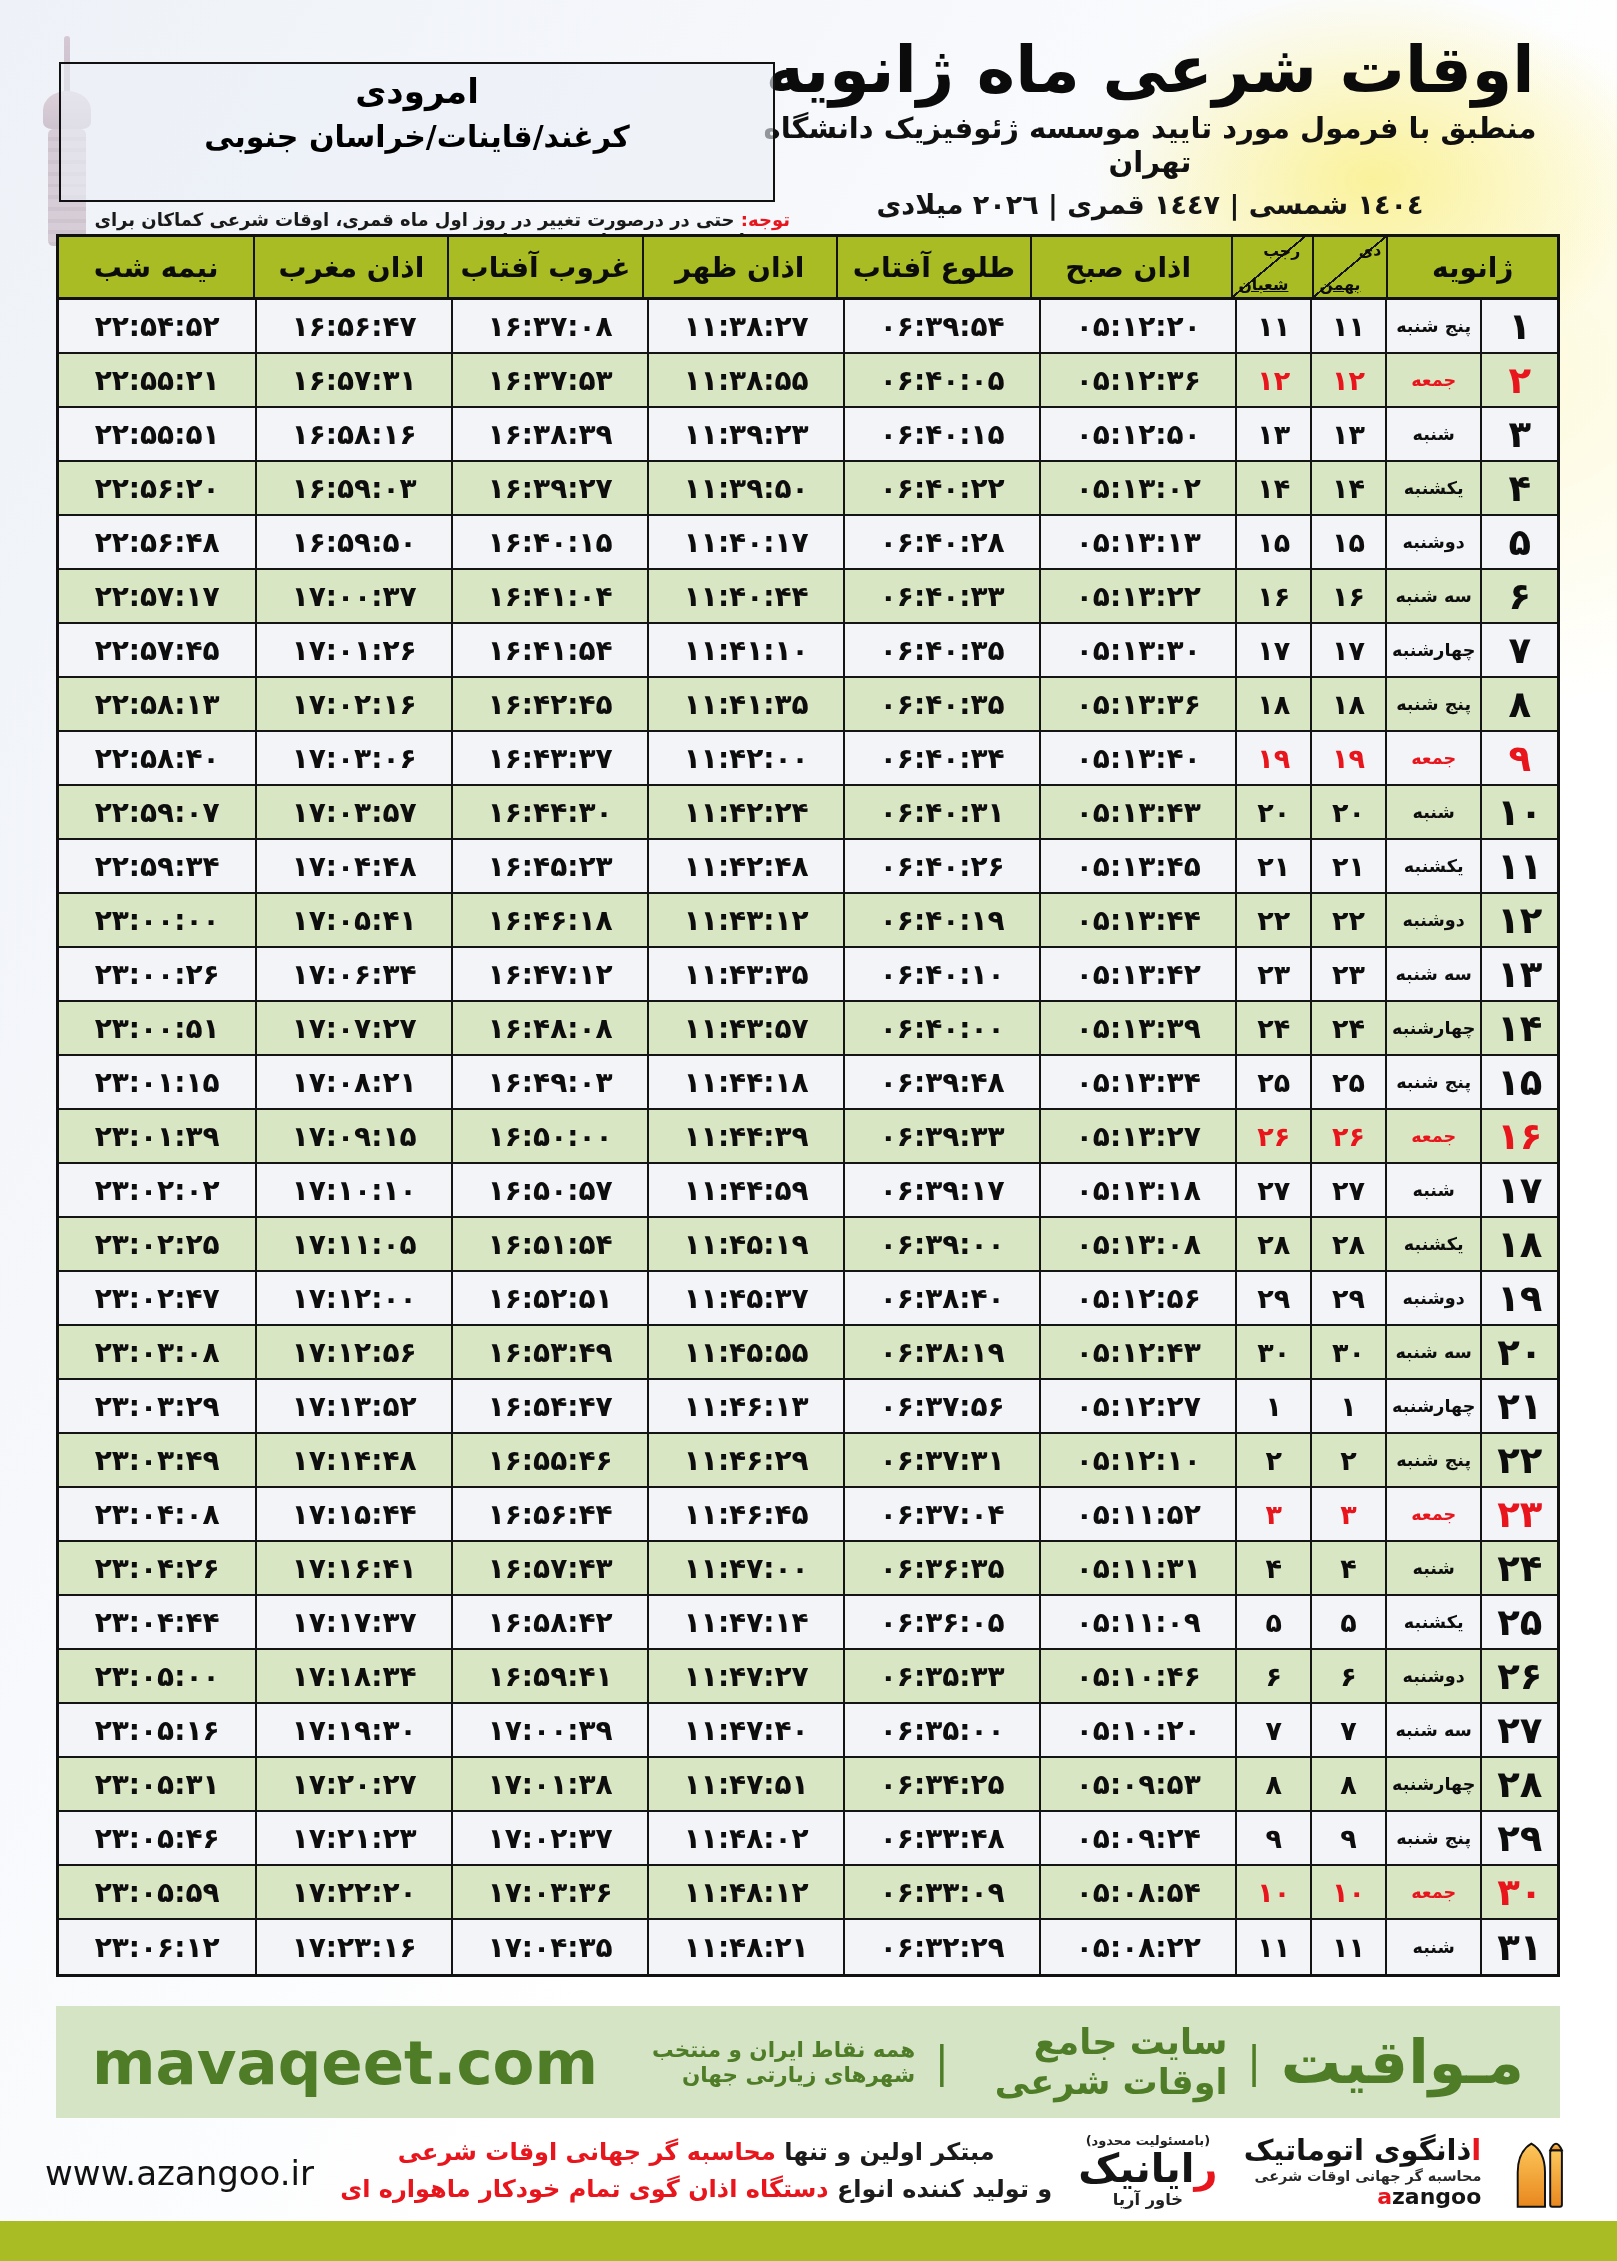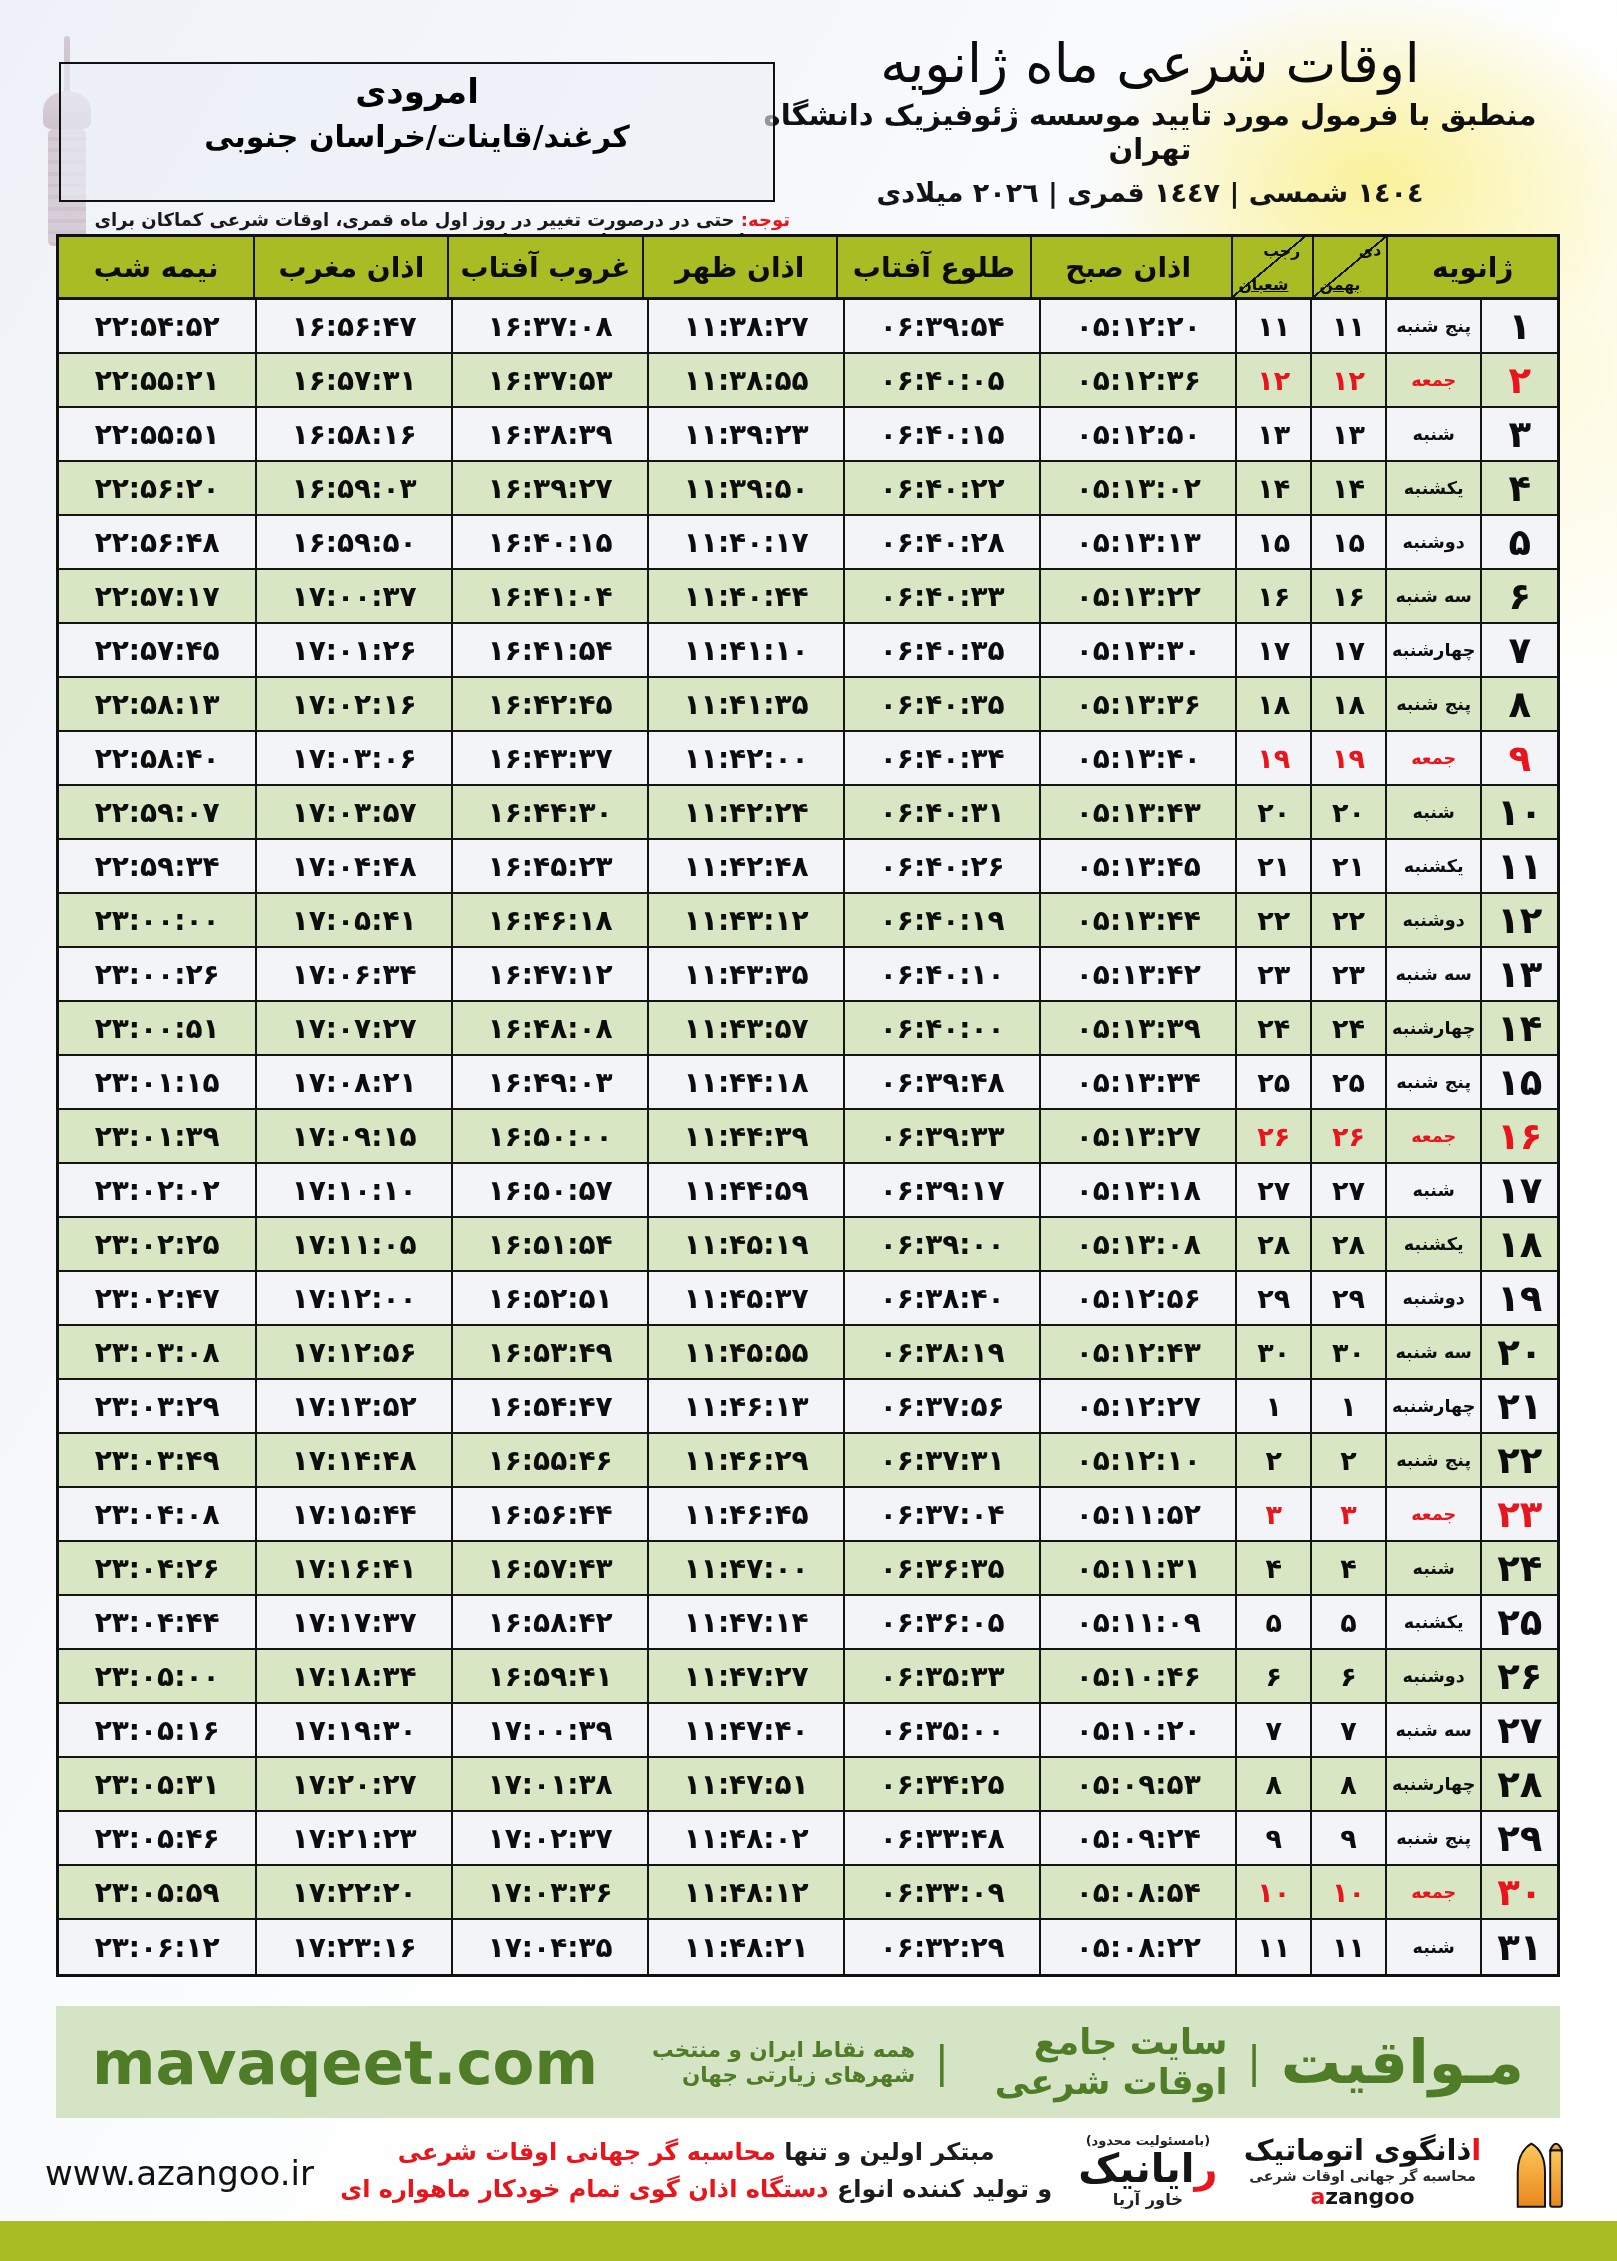--- a/index.html
+++ b/index.html
@@ -17,21 +17,21 @@
       radial-gradient(ellipse 404px 274px at 72% 22%, rgba(250,240,140,.85), rgba(250,240,140,0) 70%),
       radial-gradient(ellipse 587px 457px at 85% 45%, rgba(252,246,190,.55), rgba(252,246,190,0) 75%);
     pointer-events:none;
   }
   .minaret { position:absolute; top:36px; left:29px; width:78px; height:215px; opacity:.4; pointer-events:none; }
   .minaret .spire { width:6.5px; height:59px; margin:0 auto; background:linear-gradient(#b08ca0,#8f7488); border-radius:3.3px; }
   .minaret .dome  { width:48px; height:38px; margin:-3.9px auto 0; background:linear-gradient(#c3a0b0,#9a7f92); border-radius:50% 50% 18% 18%; }
   .minaret .shaft { width:38px; height:117px; margin:0 auto; background:repeating-linear-gradient(#b296a6 0 7.8px, #9d8294 7.8px 11.7px); border-radius:5.2px; }
 
   .titles { position:absolute; top:34px; right:43px; width:848px; text-align:center; }
-  .title    { font-size:54px; font-weight:normal; color:#0b0b0b; line-height:1.12; }
+  .title    { font-size:65px; font-weight:bold; color:#0b0b0b; line-height:1.12; }
   .subtitle { font-size:29px; font-weight:bold; color:#101010; margin-top:3.9px; }
   .dateline { font-size:27px; font-weight:bold; color:#141414; margin-top:10.4px; }
 
   .location-box {
     position:absolute; top:62px; right:auto; left:60px; width:716px; height:140px;
     border:2.6px solid #111; background:rgba(235,240,247,.6); text-align:center; padding-top:6.5px;
   }
   .loc-city   { font-size:34px; font-weight:bold; }
   .loc-region { font-size:30px; font-weight:bold; margin-top:8px; }
   .loc-coords { font-size:23px; font-weight:bold; margin-top:10.4px; }
@@ -85,21 +85,21 @@
   .bb-sep     { font-size:42px; font-weight:normal; color:#4e7c27; }
   .bb-desc    { font-size:35px; }
   .bb-cover   { font-size:21.5px; }
   .bb-domain  { font-size:61px; margin-inline-start:auto; direction:ltr; }
 
   
   .bottom-strip { position:absolute; top:2122px; right:46px; left:46px; height:98px;
     display:flex; align-items:center; justify-content:space-between; }
   .azangoo { display:flex; align-items:center; gap:11.7px; }
   .az-icon { width:78px; height:78px; flex:none; }
-  .az-text { text-align:center; }
+  .az-text { text-align:right; }
   .az-line1 { font-size:29px; font-weight:bold; color:#151515; }
   .az-line1 .red { color:#e8151c; }
   .az-latin { font-size:22px; font-weight:bold; color:#151515; direction:ltr; }
   .az-latin .red { color:#e8151c; }
   .az-tag  { font-size:14.4px; font-weight:bold; color:#2a2a2a; margin-top:1.3px; }
 
   .rayanik { text-align:center; }
   .ry-note { font-size:13px; font-weight:bold; color:#222; }
   .ry-main { font-size:40px; font-weight:bold; color:#151515; line-height:1; }
   .ry-main .red { color:#e8151c; }

